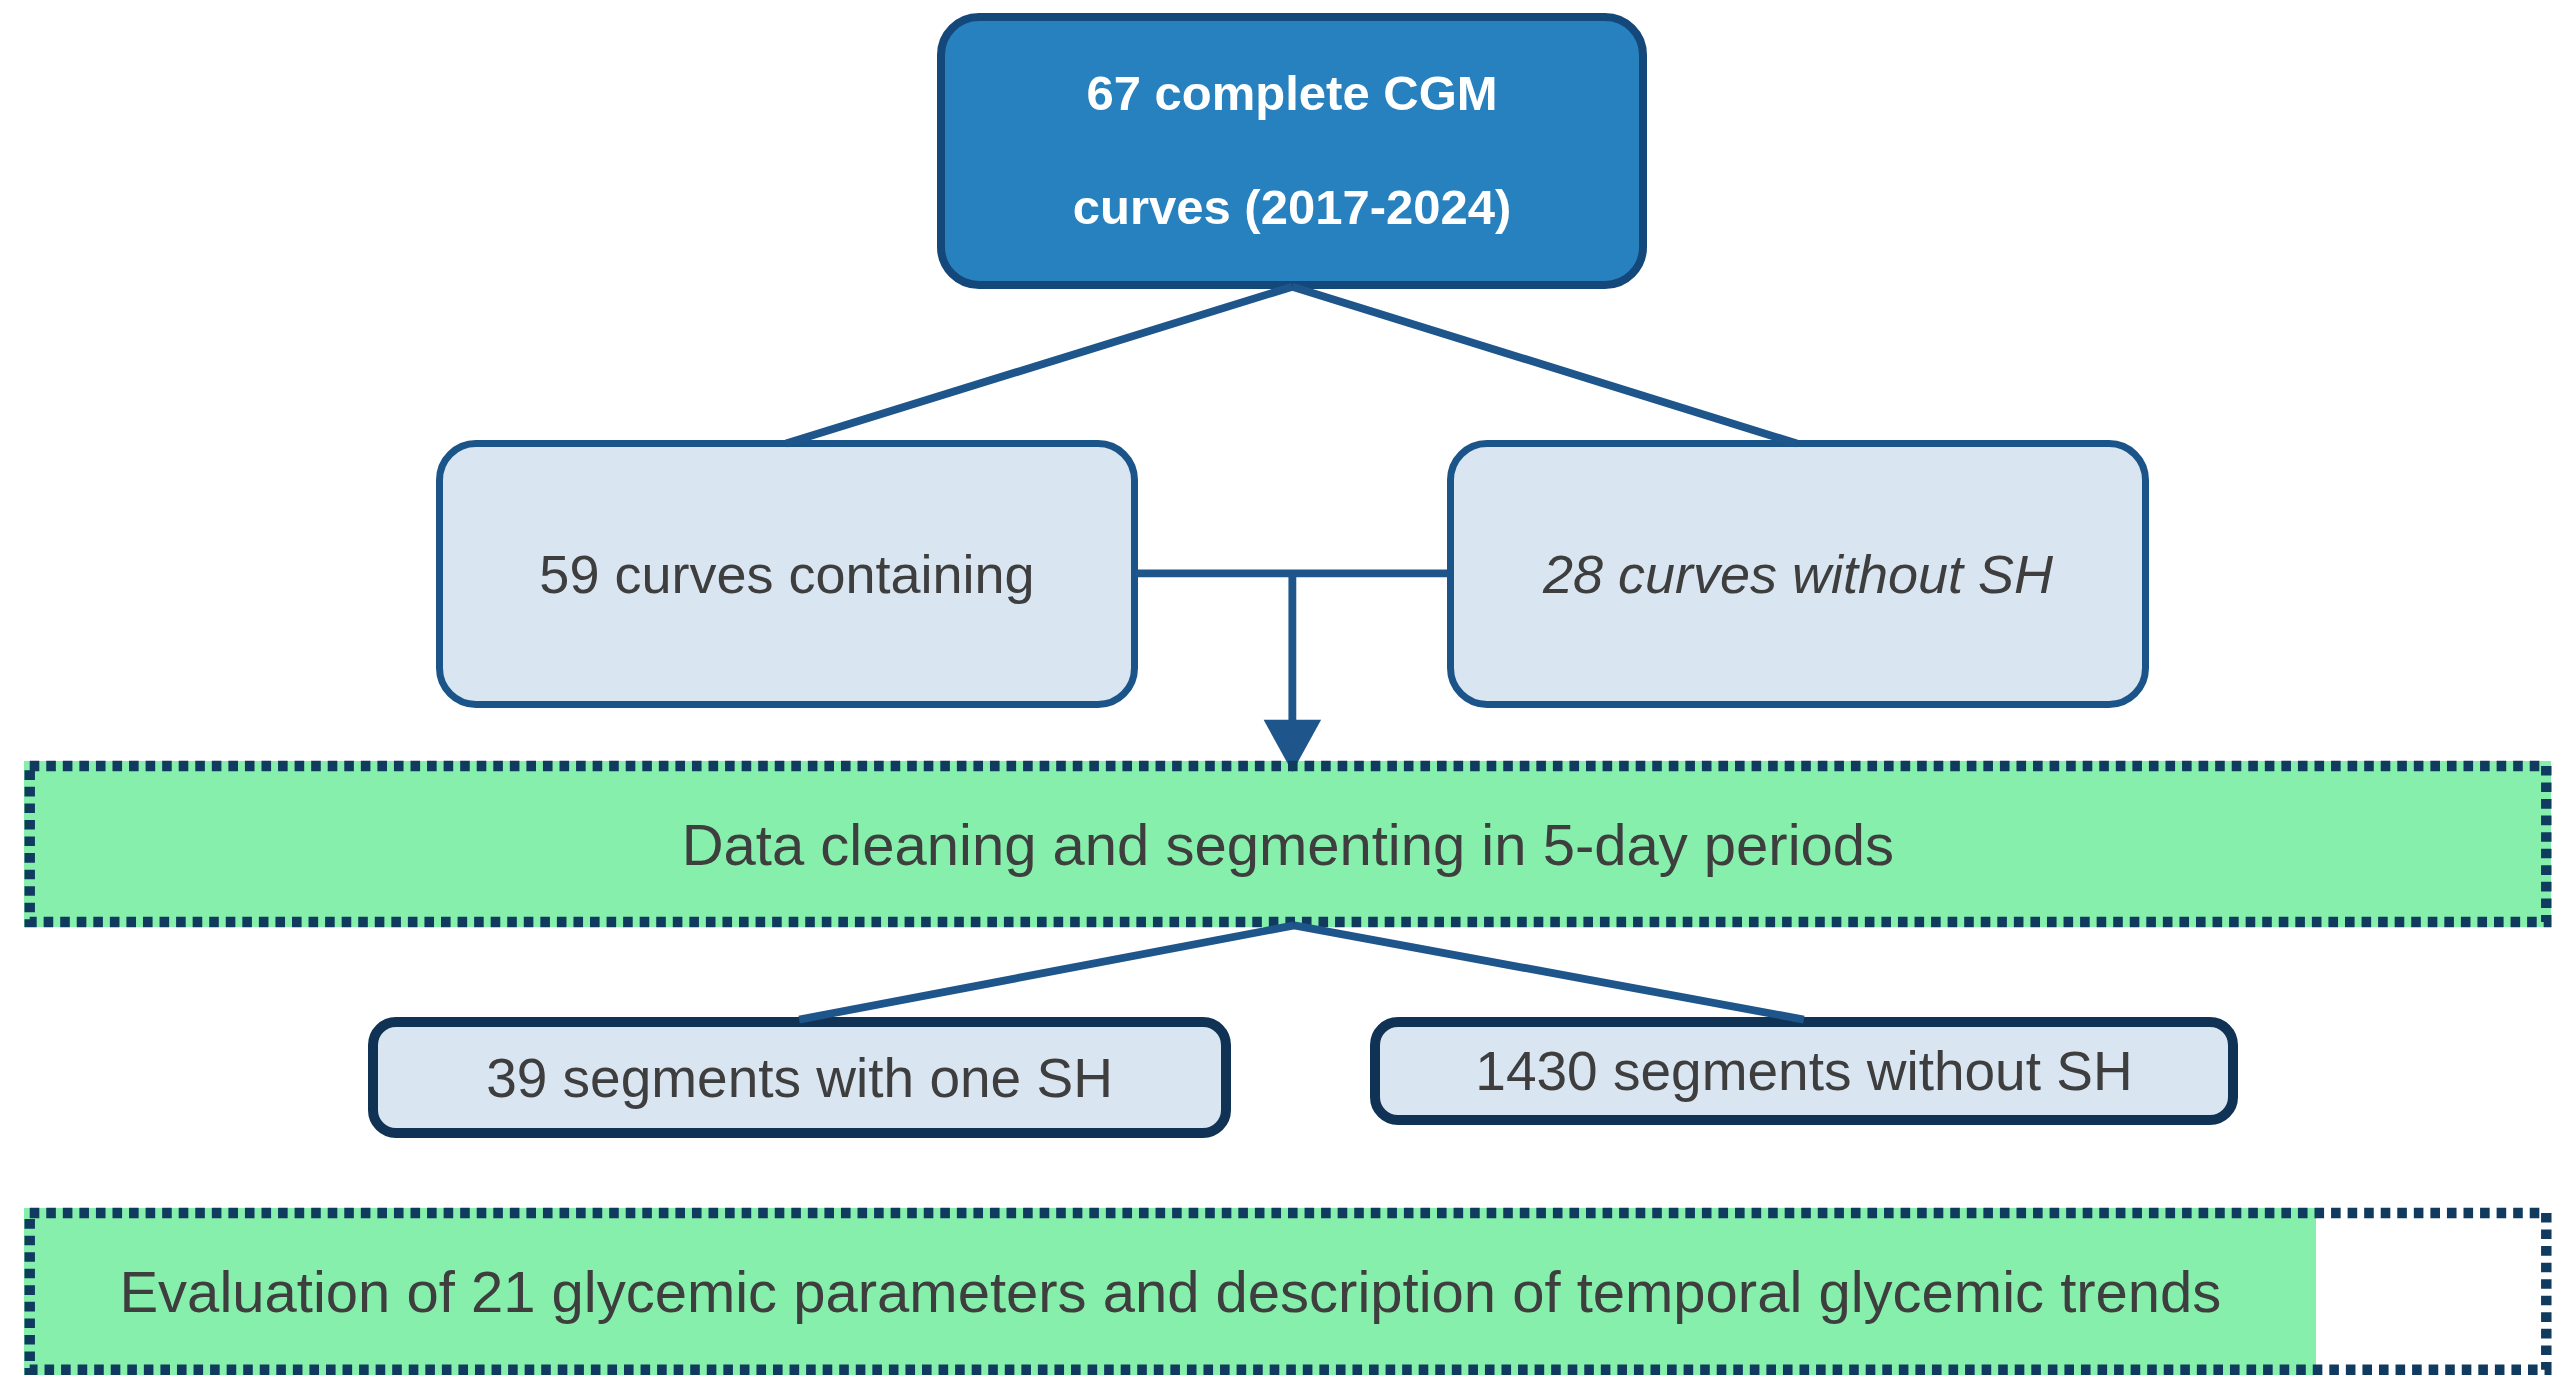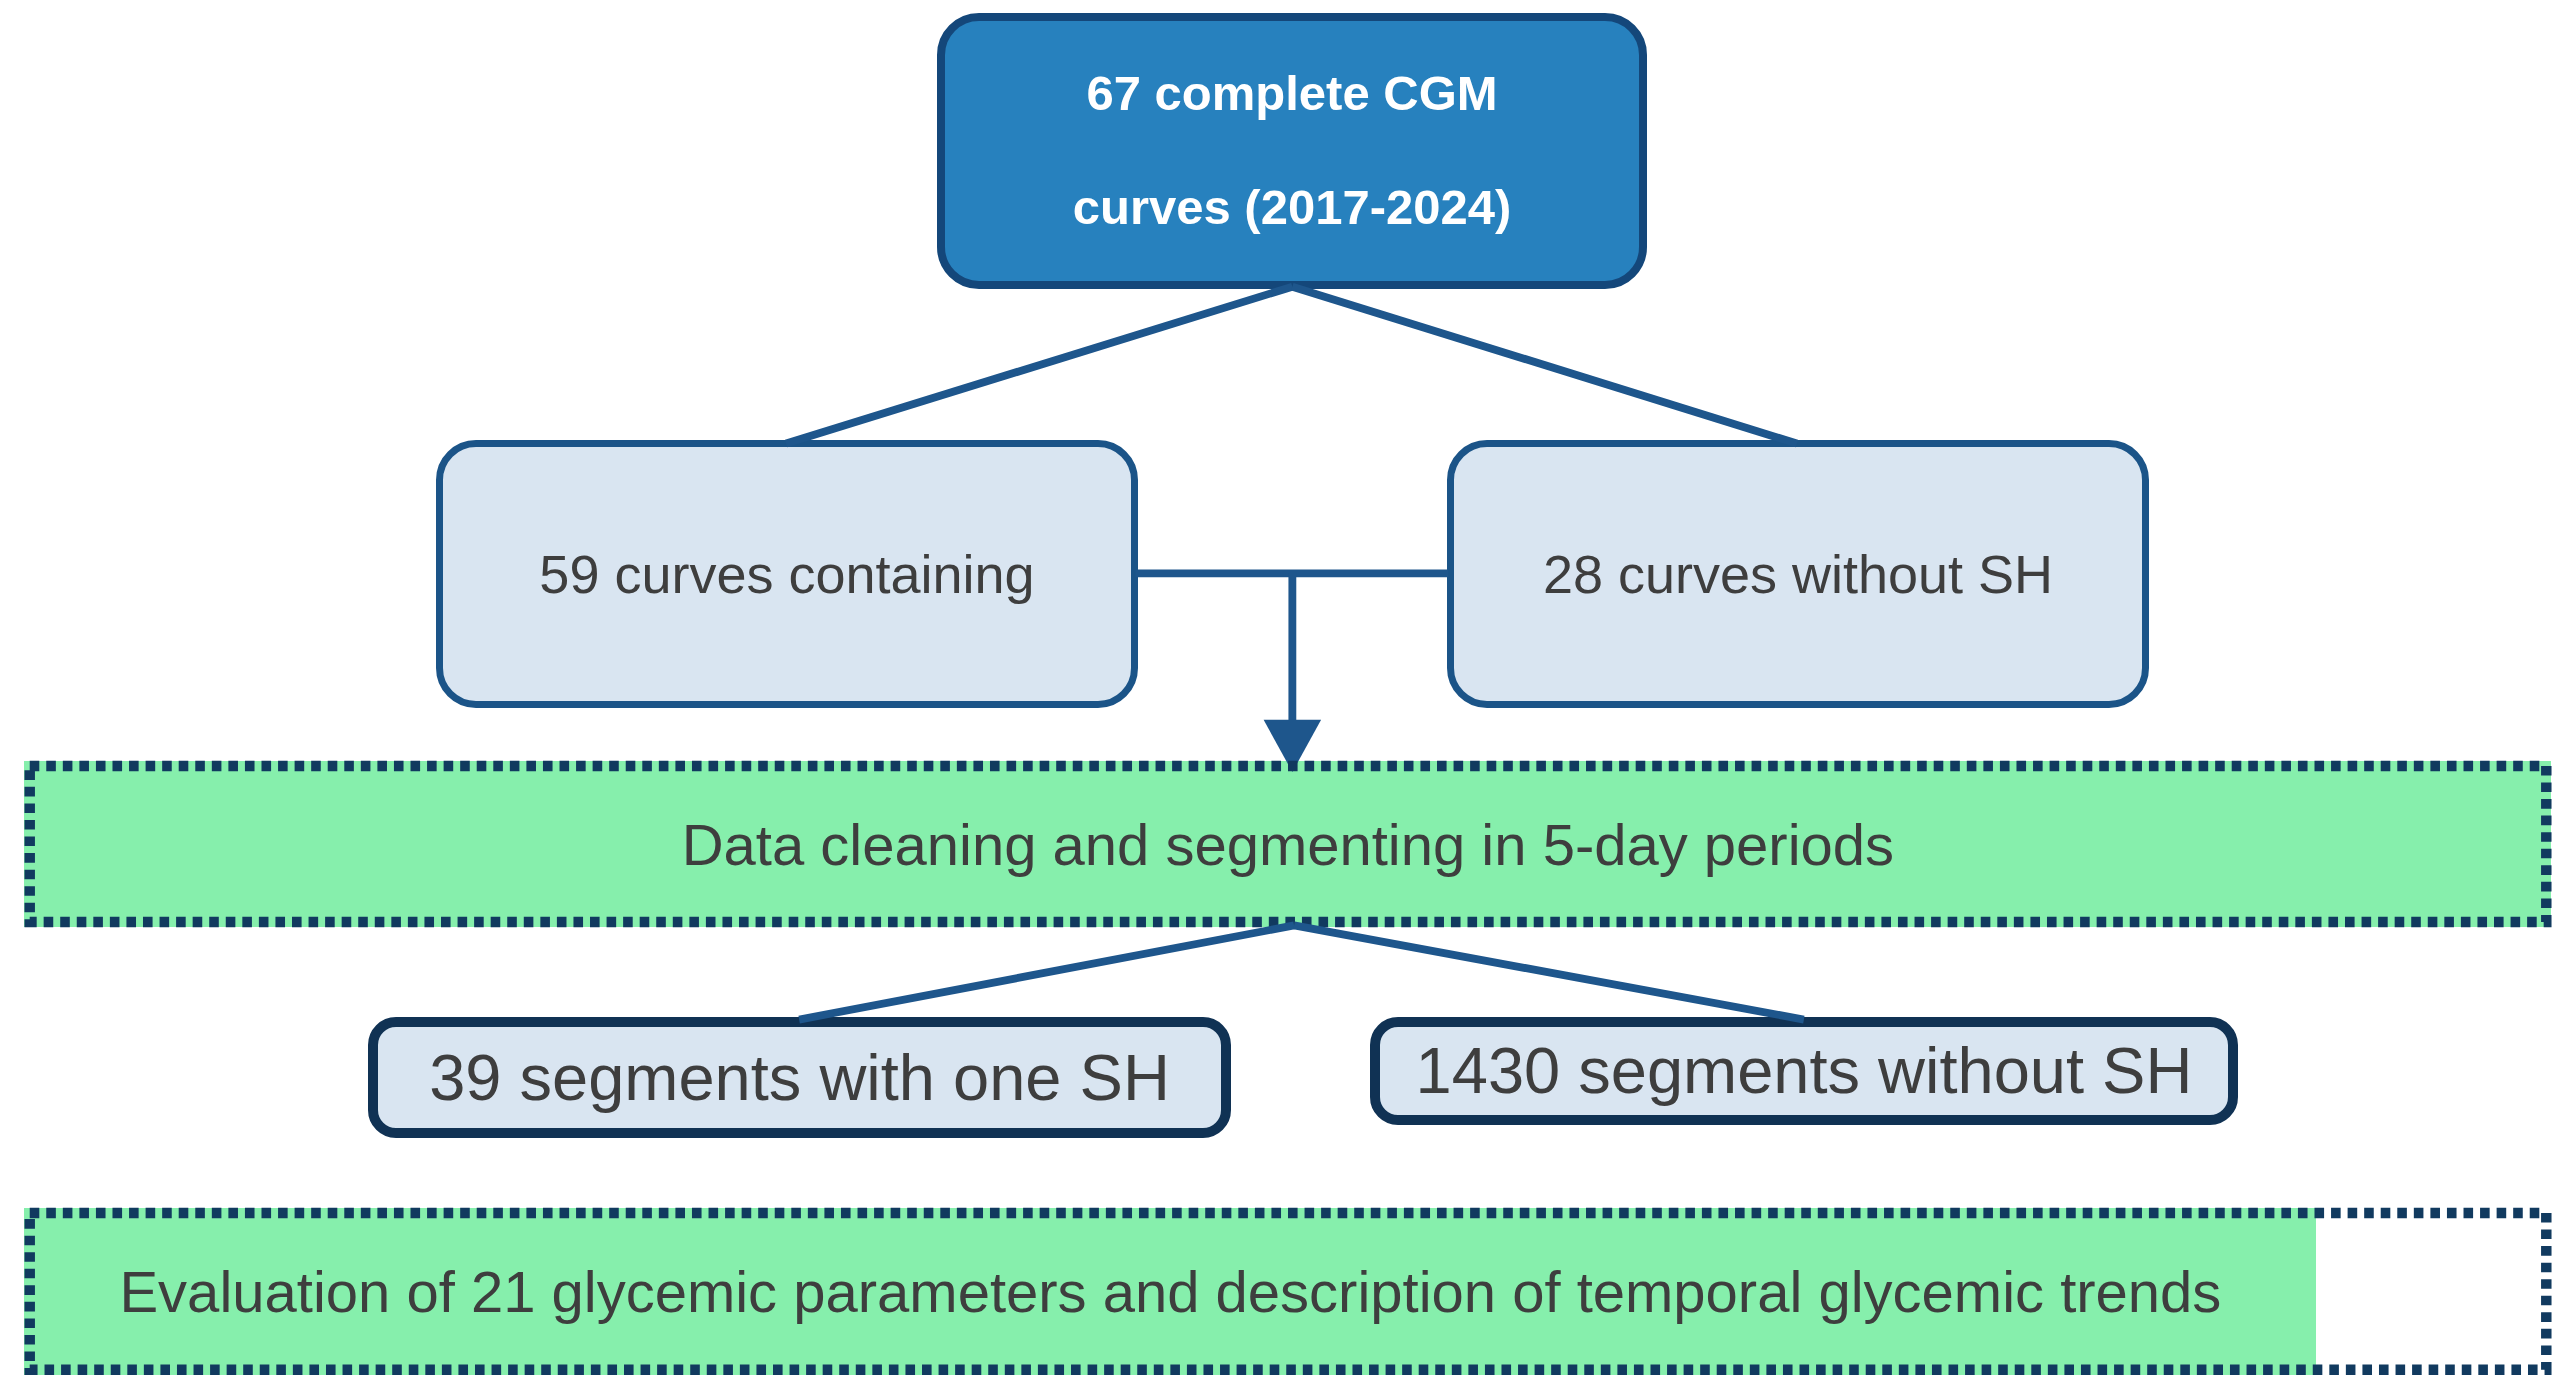--- a/index.html
+++ b/index.html
@@ -47,27 +47,27 @@
   }
   .child {
     background: #D9E5F1;
     border: 7.8px solid #1B5488;
     border-radius: 40px;
     color: #3E3E3E;
     font-size: 54px;
     line-height: 1.52;
   }
   .child-left  { left: 436px;  top: 440px; width: 702px; height: 268px; }
-  .child-right { left: 1447px; top: 440px; width: 702px; height: 268px; }
+  .child-right { left: 1447px; top: 440px; width: 702px; height: 268px; font-style: italic; }
   .segment {
     background: #D9E5F1;
     border: 10.5px solid #103254;
     border-radius: 28px;
     color: #3E3E3E;
-    font-size: 65px;
+    font-size: 55px;
     line-height: 1.2;
   }
   .segment-left  { left: 368px;  top: 1017px; width: 863px; height: 121px; }
   .segment-right { left: 1370px; top: 1017px; width: 868px; height: 108px; }
   .process {
     position: absolute;
     box-sizing: border-box;
     background: #86efac;
     color: #3E3E3E;
     font-size: 58px;

